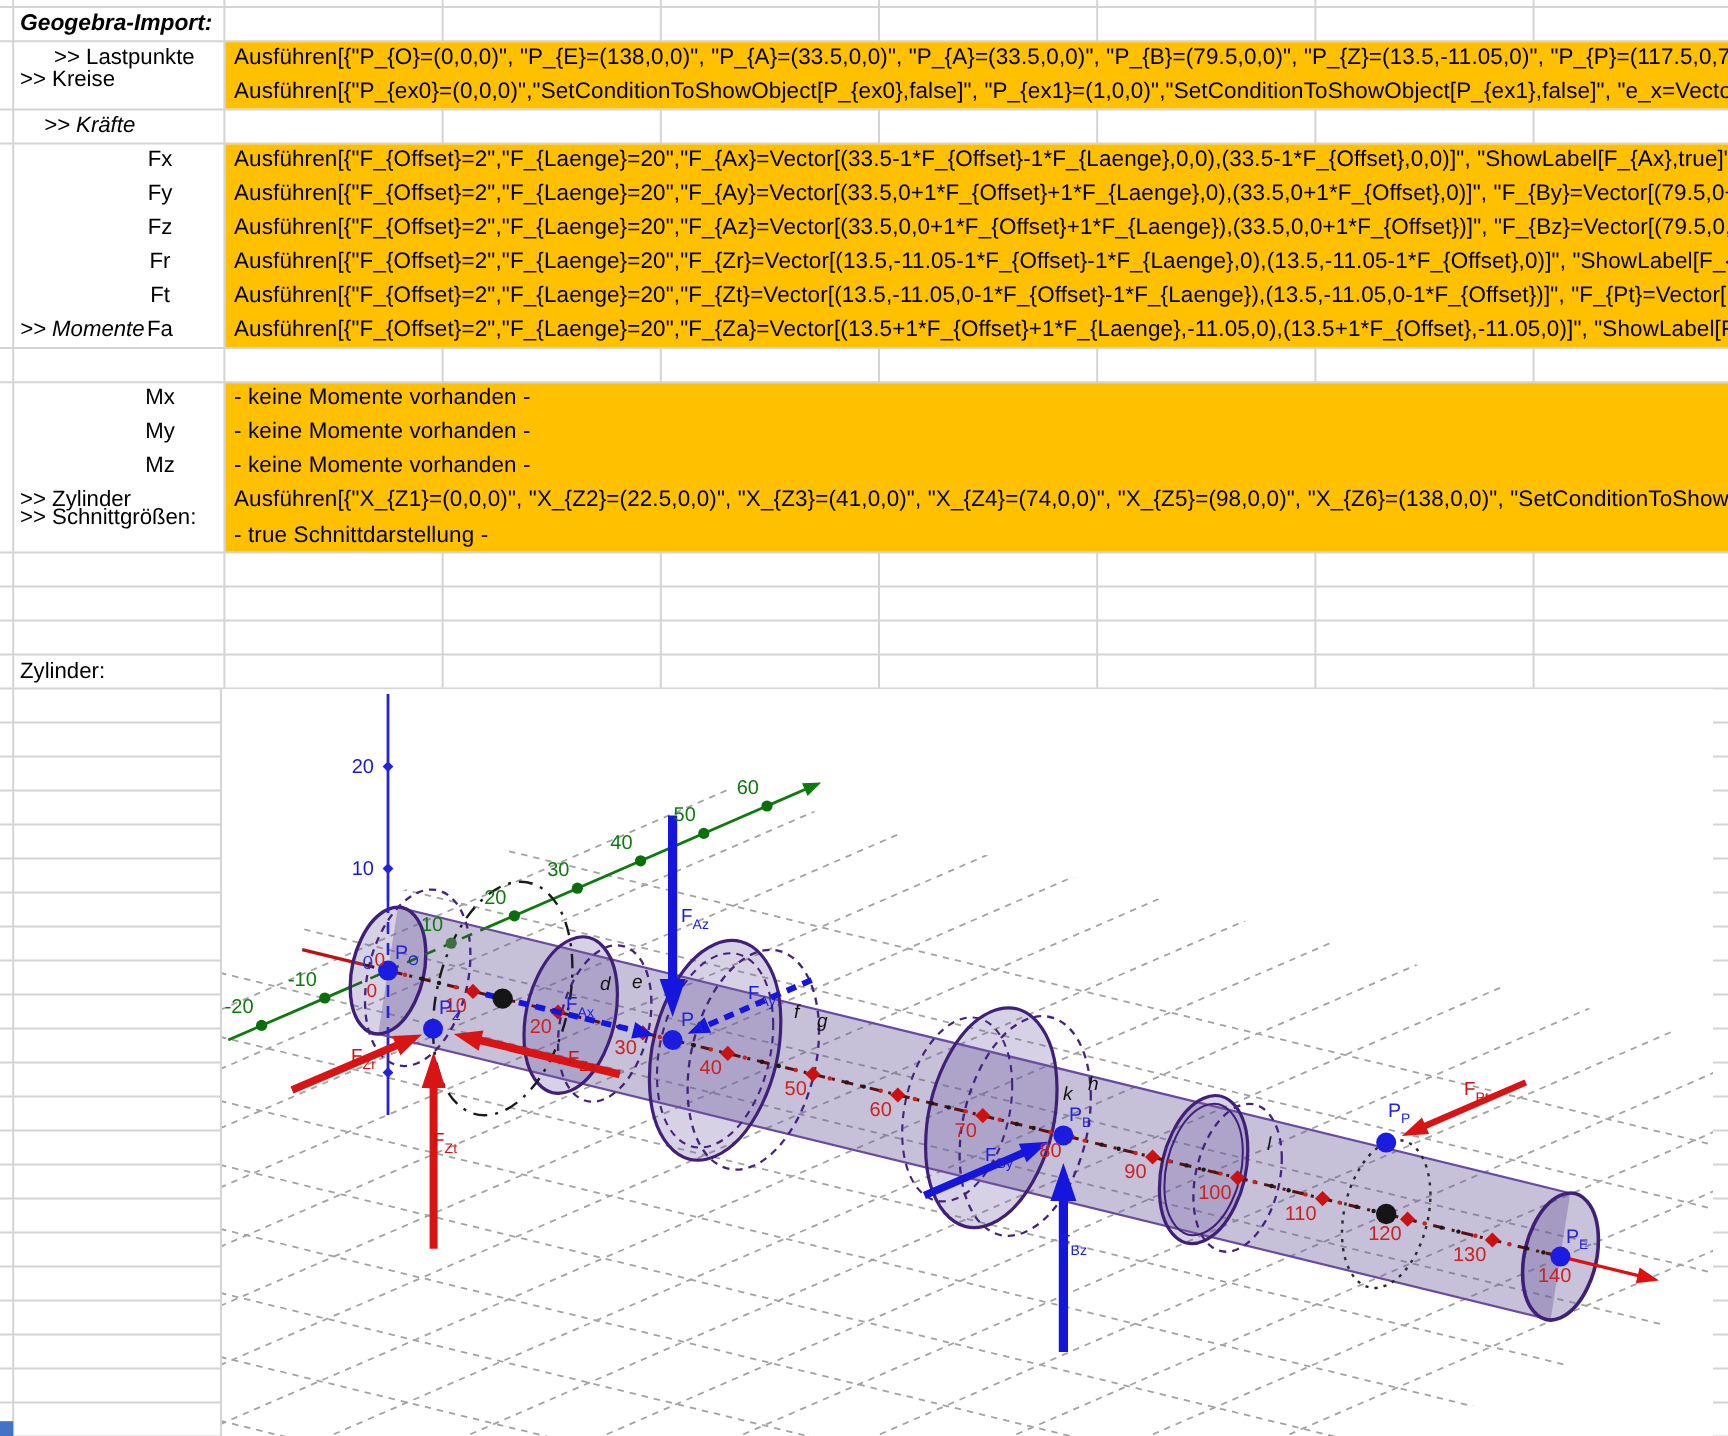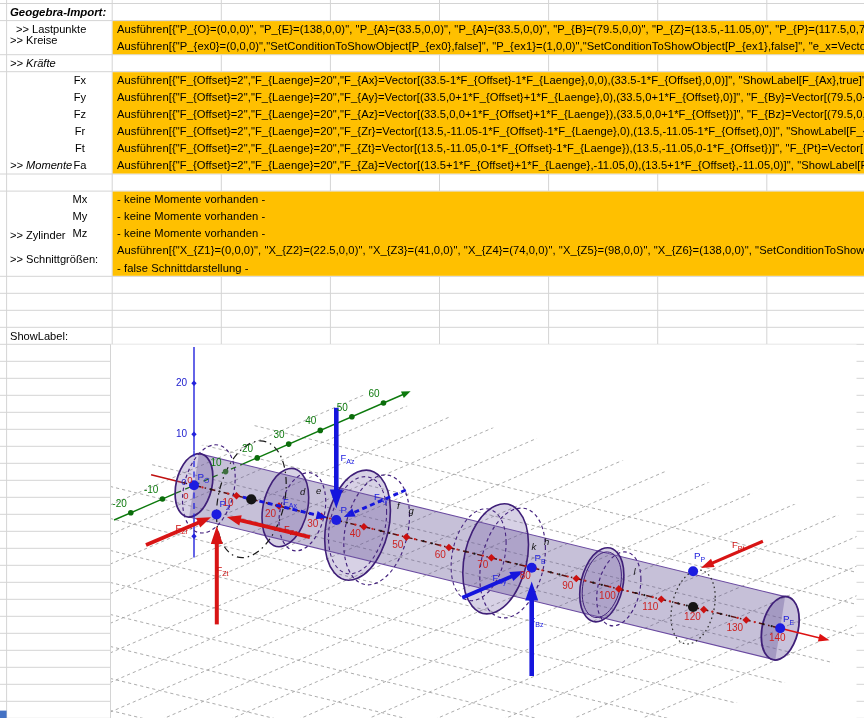--- a/index.html
+++ b/index.html
@@ -323,41 +323,41 @@
 <text x="737.8" y="550.9" font-size="7" fill="#cc1111">Pt</text>
 <text x="300.0" y="495.0" font-size="9.5" fill="#111111" font-style="italic">d</text>
 <text x="316.0" y="494.0" font-size="9.5" fill="#111111" font-style="italic">e</text>
 <text x="397.0" y="509.0" font-size="9.5" fill="#111111" font-style="italic">f</text>
 <text x="408.5" y="513.5" font-size="9.5" fill="#111111" font-style="italic">g</text>
 <text x="531.5" y="550.0" font-size="9.5" fill="#111111" font-style="italic">k</text>
 <text x="544.0" y="545.0" font-size="9.5" fill="#111111" font-style="italic">h</text>
 <text x="633.5" y="575.0" font-size="9.5" fill="#111111" font-style="italic">l</text>
 </svg>
 <div class="lb bi" style="top:5.7px;left:10px">Geogebra-Import:</div>
-<div class="lb" style="top:22.8px;left:16px">&gt;&gt; Lastpunkte</div>
+<div class="lb" style="top:22.8px;left:27px">&gt;&gt; Lastpunkte</div>
 <div class="lb" style="top:34px;left:10px">&gt;&gt; Kreise</div>
-<div class="lb i" style="top:56.9px;left:10px">&gt;&gt; Kräfte</div>
+<div class="lb i" style="top:56.9px;left:22px">&gt;&gt; Kräfte</div>
 <div class="lb ctr" style="top:73.9px">Fx</div>
 <div class="lb ctr" style="top:91.0px">Fy</div>
 <div class="lb ctr" style="top:108.0px">Fz</div>
 <div class="lb ctr" style="top:125.0px">Fr</div>
 <div class="lb ctr" style="top:142.1px">Ft</div>
 <div class="lb ctr" style="top:159.2px">Fa</div>
 <div class="lb i" style="top:159px;left:10px">&gt;&gt; Momente</div>
 <div class="lb ctr" style="top:193.3px">Mx</div>
 <div class="lb ctr" style="top:210.3px">My</div>
 <div class="lb ctr" style="top:227.4px">Mz</div>
-<div class="lb" style="top:229px;left:10px">&gt;&gt; Zylinder</div>
+<div class="lb" style="top:244px;left:10px">&gt;&gt; Zylinder</div>
 <div class="lb" style="top:253px;left:10px">&gt;&gt; Schnittgrößen:</div>
-<div class="lb" style="top:329.7px;left:10px">ShowLabel:</div>
+<div class="lb" style="top:329.7px;left:10px">Zylinder:</div>
 <div class="ot " style="top:22.8px">Ausführen[{"P_{O}=(0,0,0)", "P_{E}=(138,0,0)", "P_{A}=(33.5,0,0)", "P_{A}=(33.5,0,0)", "P_{B}=(79.5,0,0)", "P_{Z}=(13.5,-11.05,0)", "P_{P}=(117.5,0,7)", "P_{ex0}=(0,0,0)", "SetConditionToShowObject"}]</div>
 <div class="ot " style="top:39.8px">Ausführen[{"P_{ex0}=(0,0,0)","SetConditionToShowObject[P_{ex0},false]", "P_{ex1}=(1,0,0)","SetConditionToShowObject[P_{ex1},false]", "e_x=Vector[P_{ex0},P_{ex1}]"}]</div>
 <div class="ot " style="top:73.9px">Ausführen[{"F_{Offset}=2","F_{Laenge}=20","F_{Ax}=Vector[(33.5-1*F_{Offset}-1*F_{Laenge},0,0),(33.5-1*F_{Offset},0,0)]", "ShowLabel[F_{Ax},true]"}]</div>
 <div class="ot " style="top:91.0px">Ausführen[{"F_{Offset}=2","F_{Laenge}=20","F_{Ay}=Vector[(33.5,0+1*F_{Offset}+1*F_{Laenge},0),(33.5,0+1*F_{Offset},0)]", "F_{By}=Vector[(79.5,0+1*F_{Offset}+1*F_{Laenge},0)]"}]</div>
 <div class="ot " style="top:108.0px">Ausführen[{"F_{Offset}=2","F_{Laenge}=20","F_{Az}=Vector[(33.5,0,0+1*F_{Offset}+1*F_{Laenge}),(33.5,0,0+1*F_{Offset})]", "F_{Bz}=Vector[(79.5,0,0+1*F_{Offset}+1*F_{Laenge})]"}]</div>
 <div class="ot " style="top:125.0px">Ausführen[{"F_{Offset}=2","F_{Laenge}=20","F_{Zr}=Vector[(13.5,-11.05-1*F_{Offset}-1*F_{Laenge},0),(13.5,-11.05-1*F_{Offset},0)]", "ShowLabel[F_{Zr},true]"}]</div>
 <div class="ot " style="top:142.1px">Ausführen[{"F_{Offset}=2","F_{Laenge}=20","F_{Zt}=Vector[(13.5,-11.05,0-1*F_{Offset}-1*F_{Laenge}),(13.5,-11.05,0-1*F_{Offset})]", "F_{Pt}=Vector[(117.5,0+1*F_{Offset}+1*F_{Laenge},7)]"}]</div>
 <div class="ot " style="top:159.2px">Ausführen[{"F_{Offset}=2","F_{Laenge}=20","F_{Za}=Vector[(13.5+1*F_{Offset}+1*F_{Laenge},-11.05,0),(13.5+1*F_{Offset},-11.05,0)]", "ShowLabel[F_{Za},true]"}]</div>
 <div class="ot " style="top:193.3px">- keine Momente vorhanden -</div>
 <div class="ot " style="top:210.3px">- keine Momente vorhanden -</div>
 <div class="ot " style="top:227.4px">- keine Momente vorhanden -</div>
 <div class="ot " style="top:244.4px">Ausführen[{"X_{Z1}=(0,0,0)", "X_{Z2}=(22.5,0,0)", "X_{Z3}=(41,0,0)", "X_{Z4}=(74,0,0)", "X_{Z5}=(98,0,0)", "X_{Z6}=(138,0,0)", "SetConditionToShowObject[X_{Z1},false]"}]</div>
-<div class="ot " style="top:261.5px">- false Schnittdarstellung -</div>
+<div class="ot " style="top:261.5px">- true Schnittdarstellung -</div>
 </div>
 </body></html>

